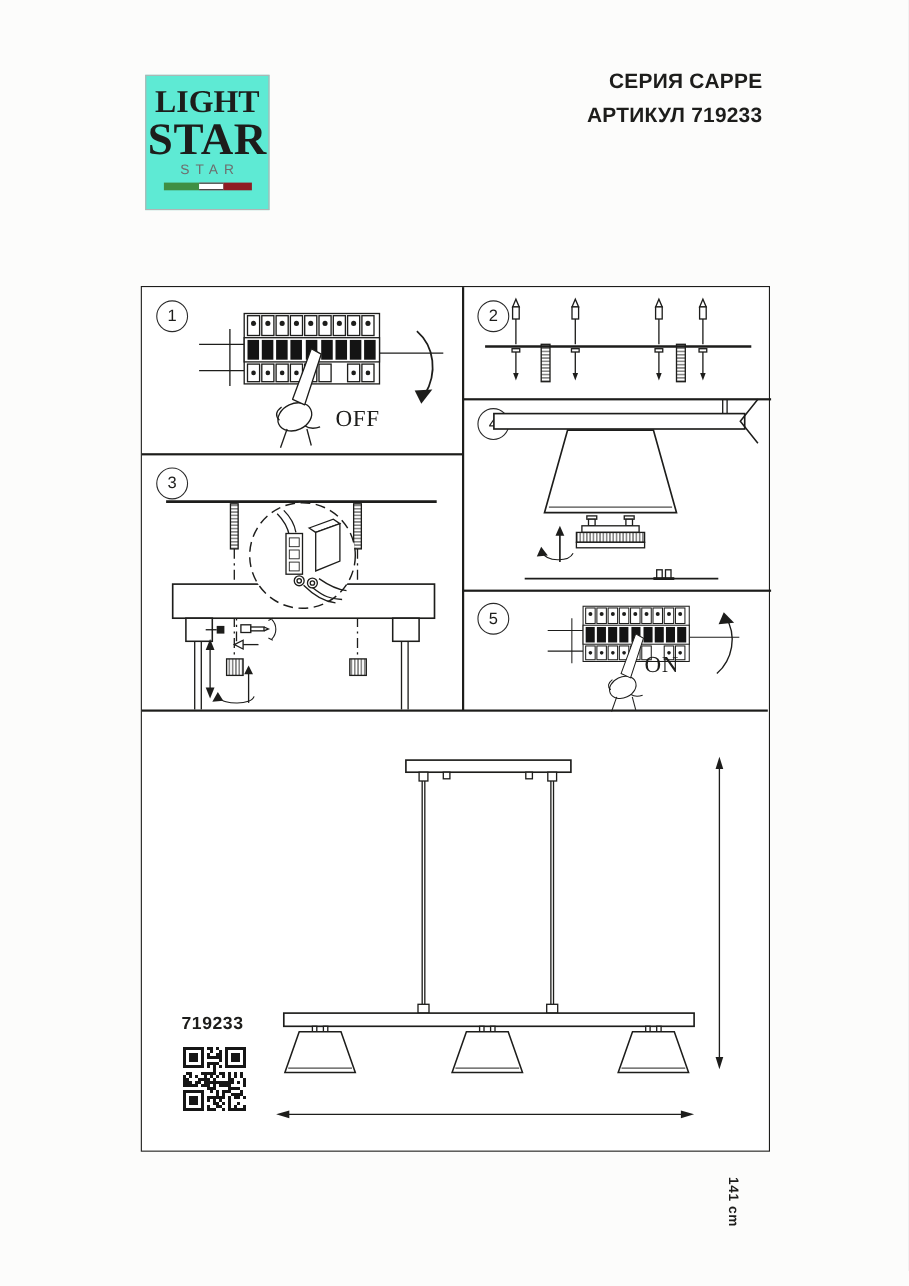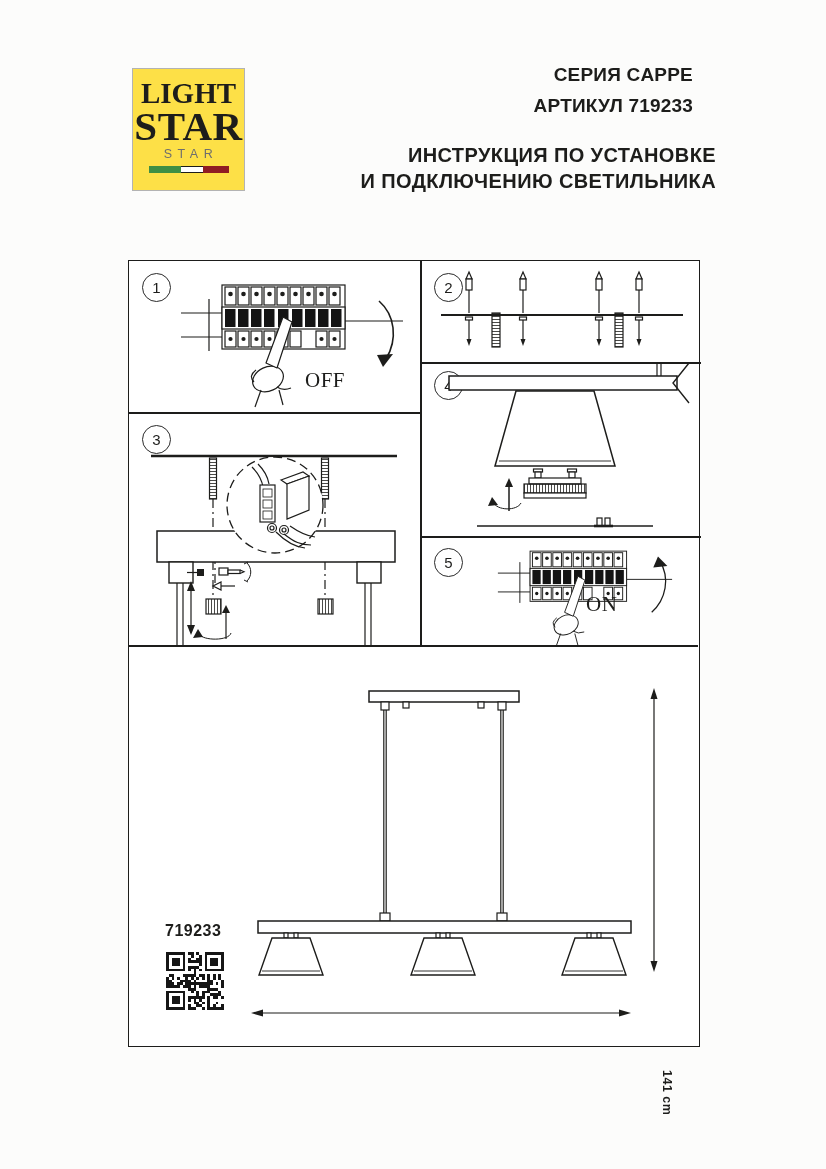--- a/index.html
+++ b/index.html
@@ -1,21 +1,21 @@
 <!DOCTYPE html>
 <html><head>
 <meta charset="utf-8">
 <style>
   html,body{margin:0;padding:0;background:#e9e9e9;}
   .page{position:relative;width:826px;height:1169px;background:#fcfcfb;margin:0 auto;
         font-family:"Liberation Sans",sans-serif;color:#1d1d1b;overflow:hidden;}
 
   
   .logo-box{position:absolute;left:132px;top:68px;width:111px;height:121px;
-            border:1px solid #b3b3b3;background:#fde047;text-align:center;}
+            border:1px solid #b3b3b3;background:#5eead4;text-align:center;}
   .logo-light{font-family:"Liberation Serif",serif;font-weight:bold;font-size:29px;
               line-height:0.95;margin-top:11px;letter-spacing:0;}
   .logo-star{font-family:"Liberation Serif",serif;font-weight:bold;font-size:41px;
              line-height:0.9;letter-spacing:0.5px;}
   .logo-group{font-size:12.5px;letter-spacing:5.5px;color:#6e6e6e;margin-top:3px;padding-left:5px;}
   .flag{width:80px;height:7px;margin:5px auto 0;display:flex;box-sizing:border-box;}
   .flag span{display:block;height:100%;}
   .fg{flex:0 0 32px;}
   .fw{flex:1 1 auto;border-top:1px solid #1d1d1b;border-bottom:1px solid #1d1d1b;background:#fff;box-sizing:border-box;}
   .fr{flex:0 0 26px;}
@@ -70,24 +70,20 @@
     <div class="flag">
       <span class="fg" style="background: rgb(63, 143, 68);"></span>
       <span class="fw"></span>
       <span class="fr" style="background: rgb(143, 29, 35);"></span>
     </div>
   </div>
 
   <div class="hdr-series">
     <div>СЕРИЯ CAPPE</div>
     <div>АРТИКУЛ 719233</div>
-  </div>
-  <div class="hdr-title">
-    <div>ИНСТРУКЦИЯ ПО УСТАНОВКЕ</div>
-    <div>И ПОДКЛЮЧЕНИЮ СВЕТИЛЬНИКА</div>
   </div>
 
   <div class="panels">
     <div class="div vdiv"></div>
     <div class="div hdiv1"></div>
     <div class="div hdiv2"></div>
     <div class="div hdiv3"></div>
     <div class="div hdiv4"></div>
 
     <div class="step s1">

